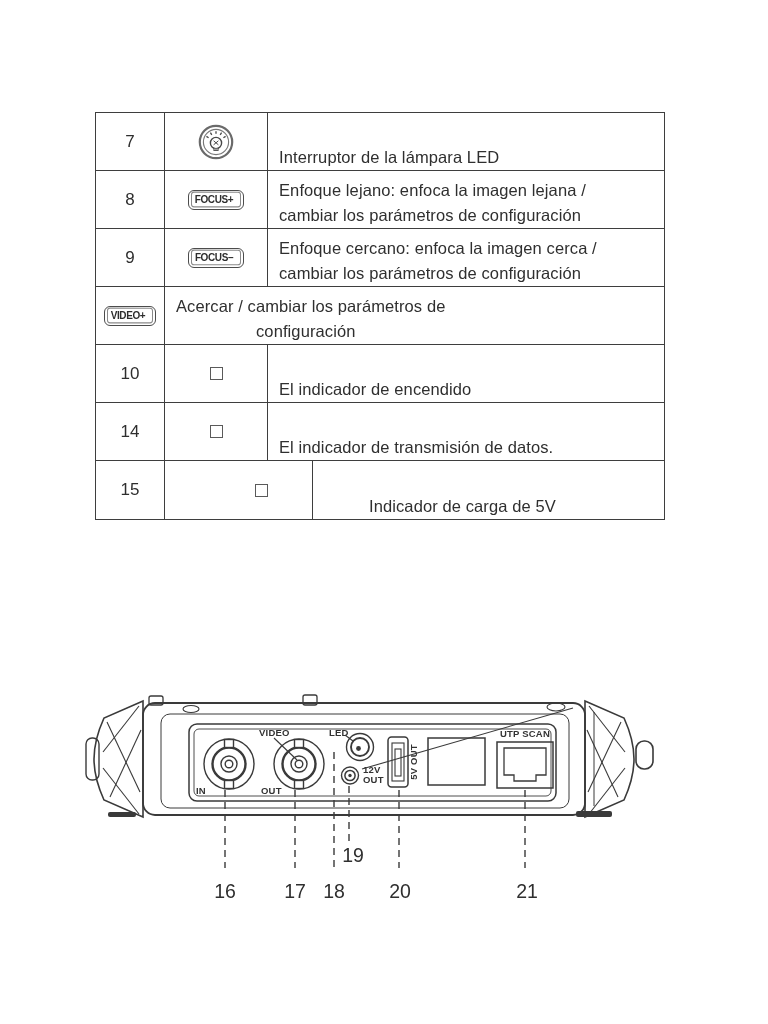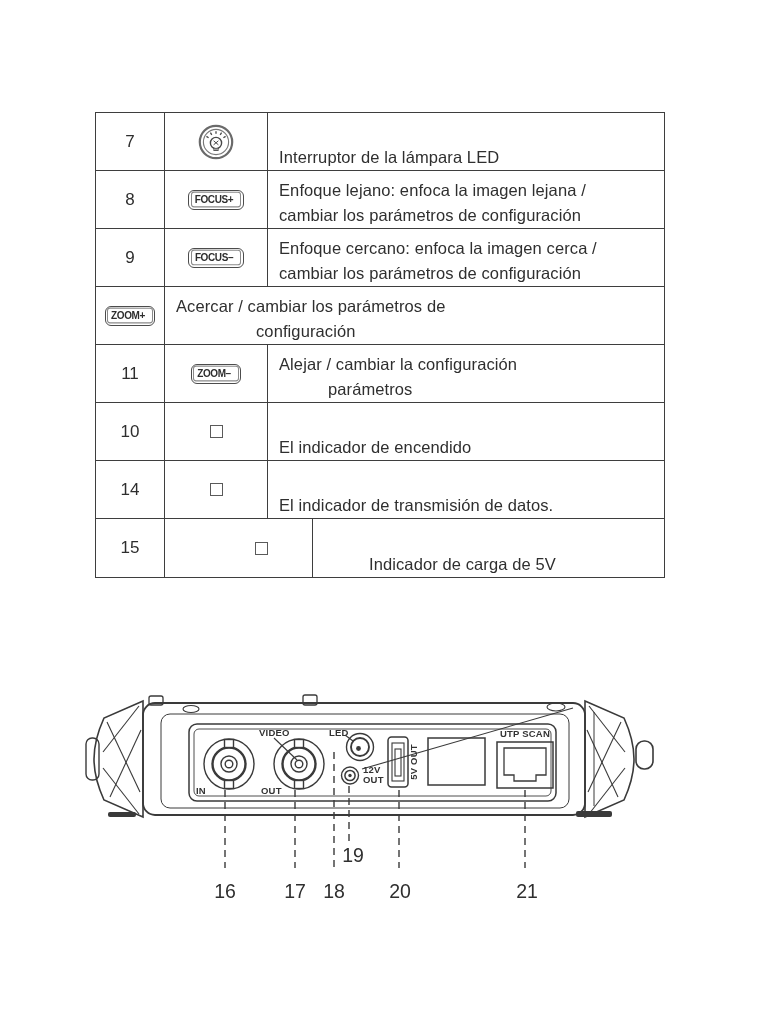--- a/index.html
+++ b/index.html
@@ -87,41 +87,29 @@
       </div>
       <div class="cell desc">
         <span>Enfoque cercano: enfoca la imagen cerca /</span>
         <span>cambiar los parámetros de configuración</span>
       </div>
     </div>
 
     <div class="trow">
       <div class="cell">
         <span class="keybtn">
-            <span class="inner">ZOOM+</span>
+            <span class="inner">VIDEO+</span>
           </span>
       </div>
       <div class="cell desc">
         <span>Acercar / cambiar los parámetros de</span>
         <span class="ind-a">configuración</span>
       </div>
     </div>
 
-    <div class="trow">
-      <div class="cell num">11</div>
-      <div class="cell">
-        <span class="keybtn">
-            <span class="inner">ZOOM–</span>
-          </span>
-      </div>
-      <div class="cell desc">
-        <span>Alejar / cambiar la configuración</span>
-        <span class="ind-b">parámetros</span>
-      </div>
-    </div>
 
     <div class="trow">
       <div class="cell num">10</div>
       <div class="cell">
           <span class="ledsq"></span>
         </div>
       <div class="cell desc">
         <span>El indicador de encendido</span>
       </div>
     </div>

